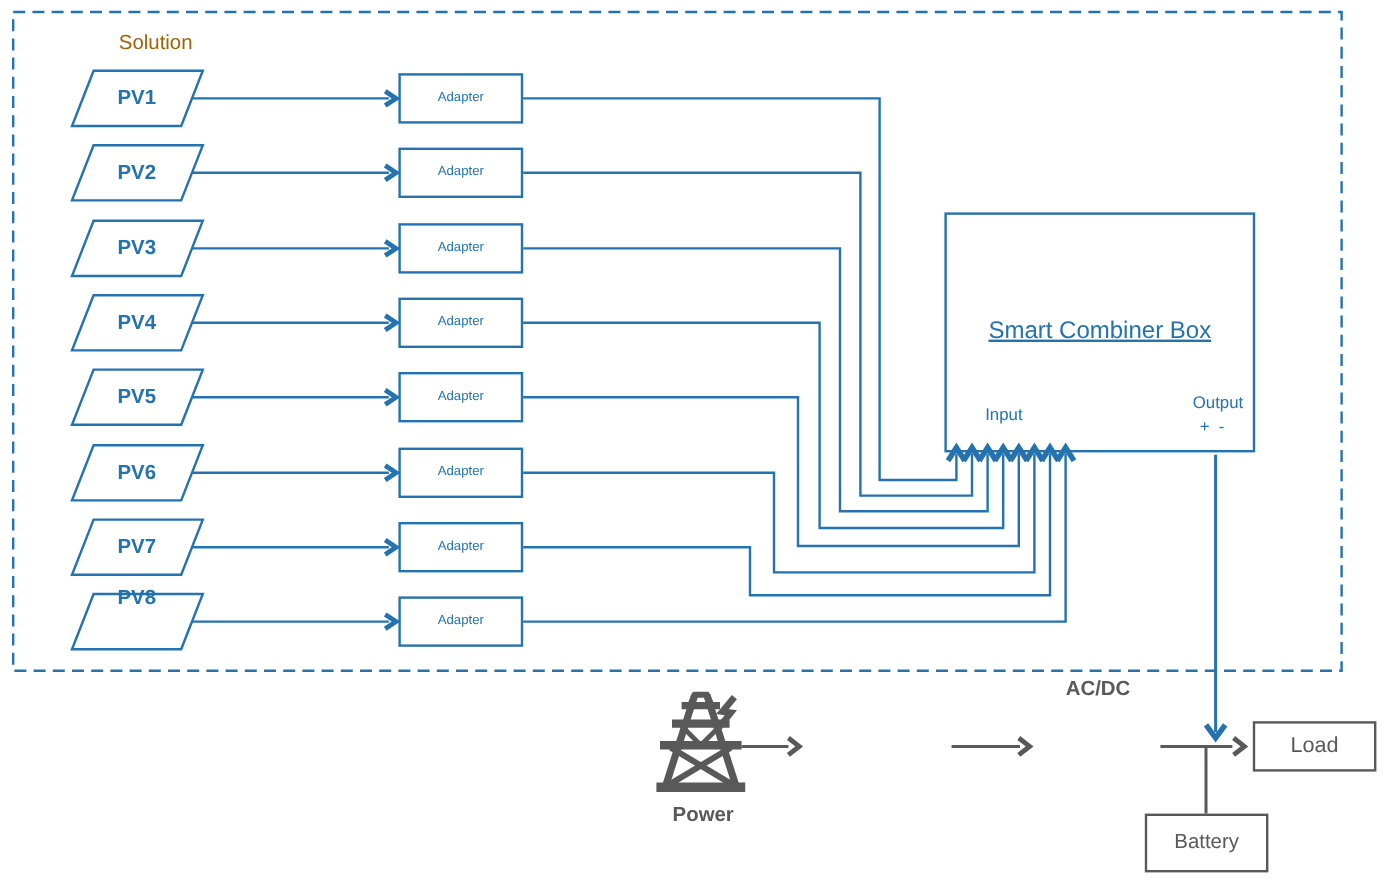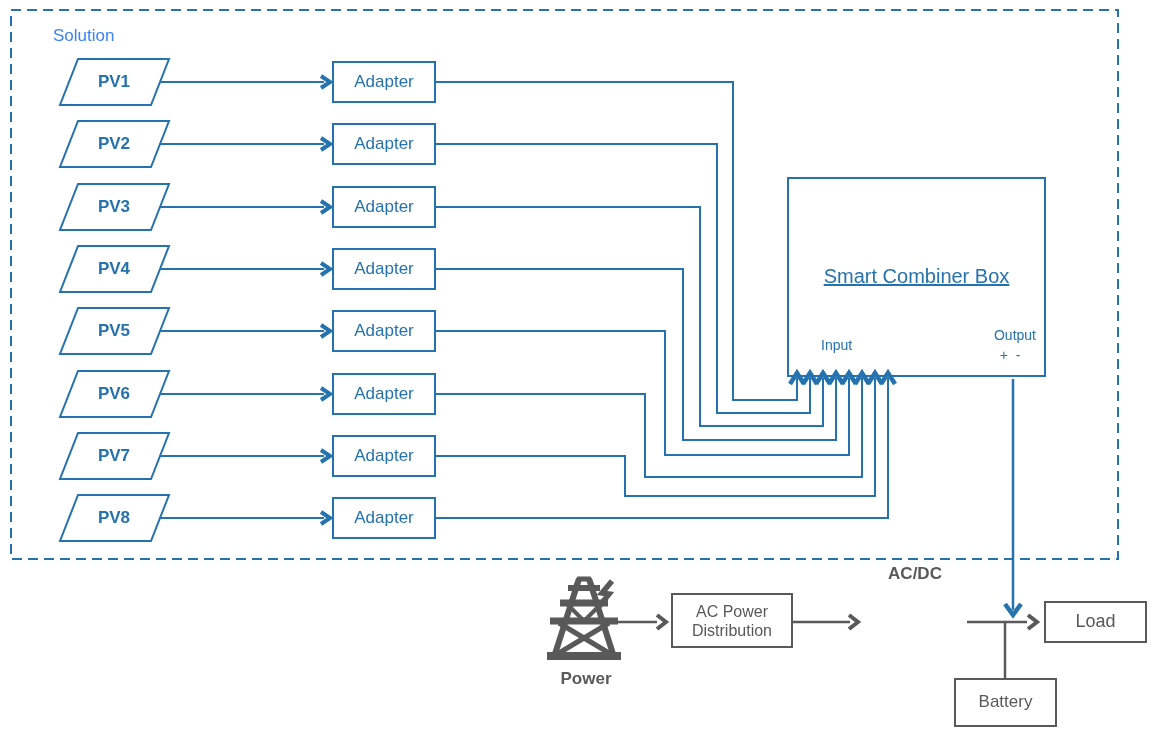--- a/index.html
+++ b/index.html
@@ -8,28 +8,28 @@
     font-family:"Liberation Sans",sans-serif;overflow:hidden;
   }
   .abs{position:absolute;box-sizing:border-box;}
   .node{
     position:absolute;box-sizing:border-box;
     display:flex;align-items:center;justify-content:center;
     text-align:center;line-height:1.2;
   }
   .blue-box{border:2px solid #2472ae;color:#2472ae;background:#fff;}
   .gray-box{border:2px solid #595959;color:#595959;background:#fff;}
-  .blue-text{color:#3b82f6;}
+  .blue-text{color:#a16207;margin-left:46px;}
   .gray-text{color:#595959;font-weight:bold;}
   .pv-label{
     position:absolute;left:62px;width:104px;height:24px;
     display:flex;align-items:center;justify-content:center;
     color:#2472ae;font-size:17px;font-weight:bold;
   }
-  .adapter{left:332px;width:104px;height:42px;font-size:17px;}
+  .adapter{left:332px;width:104px;height:42px;font-size:11px;}
   svg.wires{position:absolute;left:0;top:0;pointer-events:none;z-index:5;}
   .combiner-title{
     position:absolute;left:0;right:0;top:86px;text-align:center;
     font-size:20px;color:#2472ae;text-decoration:underline;
   }
   .combiner-input{position:absolute;left:32px;top:158px;font-size:14px;color:#2472ae;}
   .combiner-output{position:absolute;left:186px;top:148px;width:80px;text-align:center;font-size:14px;color:#2472ae;}
   .combiner-polarity{position:absolute;left:181px;top:168px;width:80px;text-align:center;font-size:14px;color:#2472ae;white-space:pre;}
   .stack span{display:block;}
 </style>
@@ -40,46 +40,40 @@
 
   <div class="abs blue-text" style="left:53px;top:26px;font-size:17px;">Solution</div>
 
   <div class="pv-label" style="top:70px">PV1</div>
   <div class="pv-label" style="top:132px">PV2</div>
   <div class="pv-label" style="top:195px">PV3</div>
   <div class="pv-label" style="top:257px">PV4</div>
   <div class="pv-label" style="top:319px">PV5</div>
   <div class="pv-label" style="top:382px">PV6</div>
   <div class="pv-label" style="top:444px">PV7</div>
-  <div class="pv-label" style="top:506px">PV8</div>
+  <div class="pv-label" style="top:486px">PV8</div>
 
   <div class="node blue-box adapter" style="top:61px">Adapter</div>
   <div class="node blue-box adapter" style="top:123px">Adapter</div>
   <div class="node blue-box adapter" style="top:186px">Adapter</div>
   <div class="node blue-box adapter" style="top:248px">Adapter</div>
   <div class="node blue-box adapter" style="top:310px">Adapter</div>
   <div class="node blue-box adapter" style="top:373px">Adapter</div>
   <div class="node blue-box adapter" style="top:435px">Adapter</div>
   <div class="node blue-box adapter" style="top:497px">Adapter</div>
 
   <div class="abs blue-box" style="left:787px;top:177px;width:259px;height:200px;">
     <div class="combiner-title">Smart Combiner Box</div>
     <div class="combiner-input">Input</div>
     <div class="combiner-output">Output</div>
     <div class="combiner-polarity">+  -</div>
   </div>
 
   <div class="abs gray-text" style="left:549px;top:669px;width:74px;text-align:center;font-size:17px;">Power</div>
 
-  <div class="node gray-box stack" style="left:671px;top:593px;width:122px;height:55px;font-size:16px;line-height:19px;">
-    <div>
-      <span>AC Power</span>
-      <span>Distribution</span>
-    </div>
-  </div>
 
   <div class="abs gray-text" style="left:863px;top:564px;width:104px;text-align:center;font-size:17px;">AC/DC</div>
 
 
   <div class="node gray-box" style="left:1044px;top:601px;width:103px;height:42px;font-size:18px;text-align:center;">Load</div>
 
   <div class="node gray-box" style="left:954px;top:678px;width:103px;height:49px;font-size:17px;">Battery</div>
 
   <svg class="wires" width="1157" height="739" viewBox="0 0 1157 739">
 

